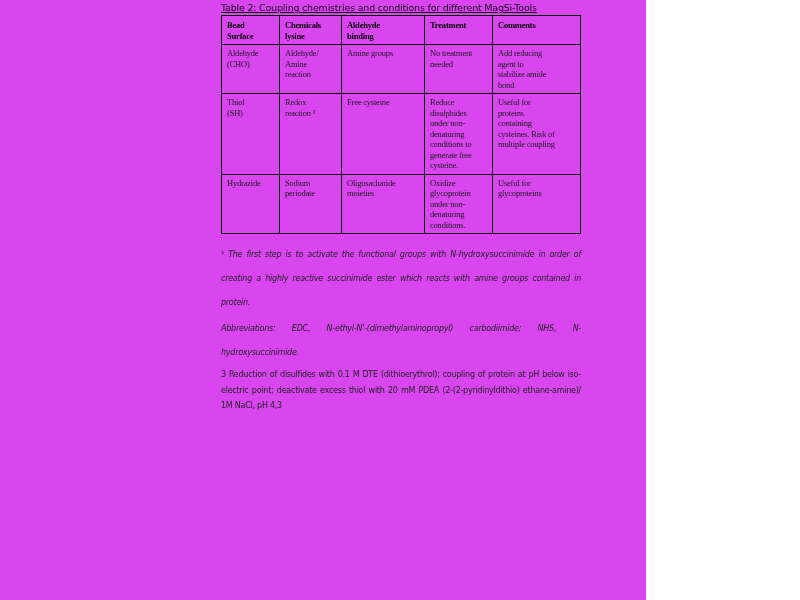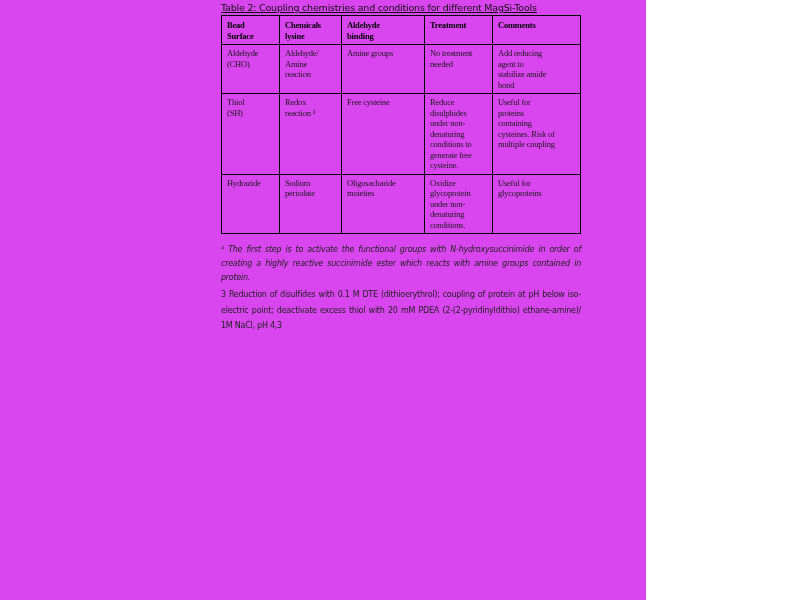--- a/index.html
+++ b/index.html
@@ -62,21 +62,21 @@
   }
   .fn {
     font-size: 8px;
     letter-spacing: -0.25px;
     text-align: justify;
     color: #222222;
     margin: 0 0 2px 0;
   }
   .fn.italic {
     font-style: italic;
-    line-height: 14px;
+    line-height: 24px;
   }
   .fn.plain {
     font-style: normal;
     line-height: 15.5px;
   }
 </style>
 </head>
 <body>
 
 <div class="canvas">
@@ -149,16 +149,17 @@
 denaturing
 conditions.</td>
             <td>Useful for
 glycoproteins</td>
           </tr>
         </tbody>
     </table>
 
     <div class="footnotes" id="footnotes">
         <p class="fn italic">¹ The first step is to activate the functional groups with N-hydroxysuccinimide in order of  creating a highly reactive succinimide ester which reacts with amine groups contained in protein.</p>
+        <p class="fn italic">Abbreviations: EDC, N-ethyl-N'-(dimethylaminopropyl) carbodiimide; NHS, N-hydroxysuccinimide.</p>
         <p class="fn plain">3 Reduction of disulfides with 0.1 M DTE (dithioerythrol); coupling of protein at pH below iso-electric point; deactivate excess thiol with 20 mM PDEA (2-(2-pyridinyldithio) ethane-amine)/ 1M NaCl, pH 4,3</p>
       </div>
   </div>
 </div>
 
 </body></html>

